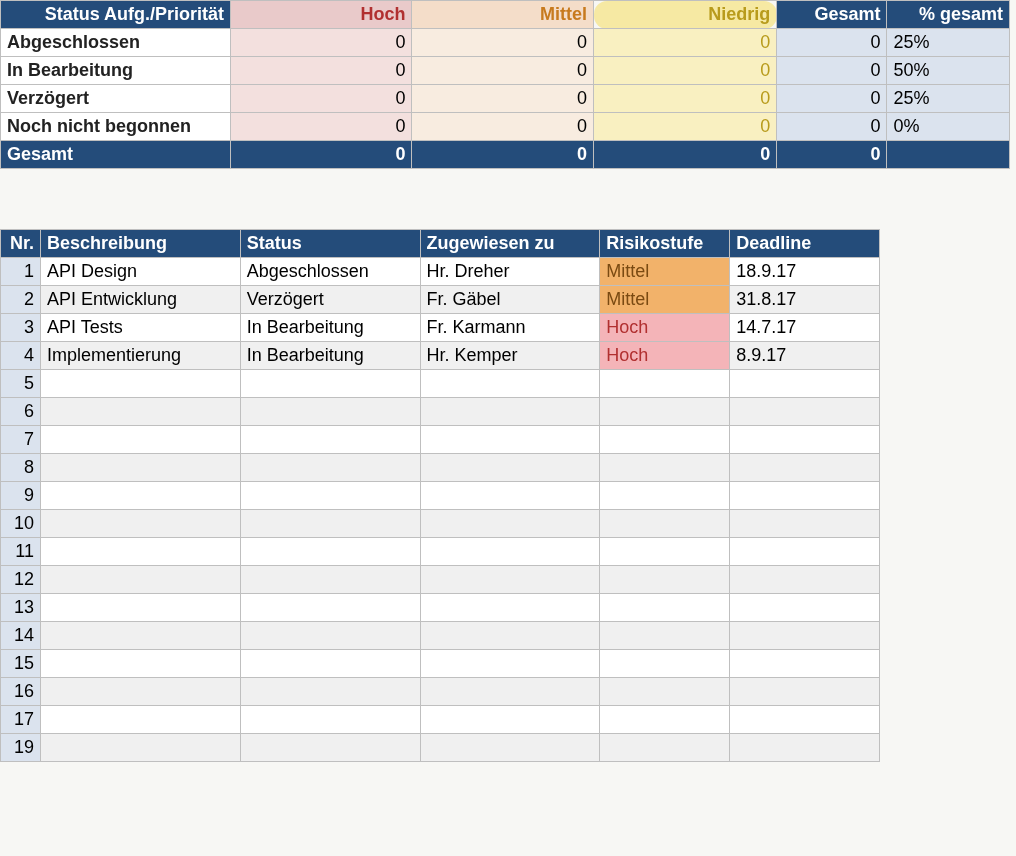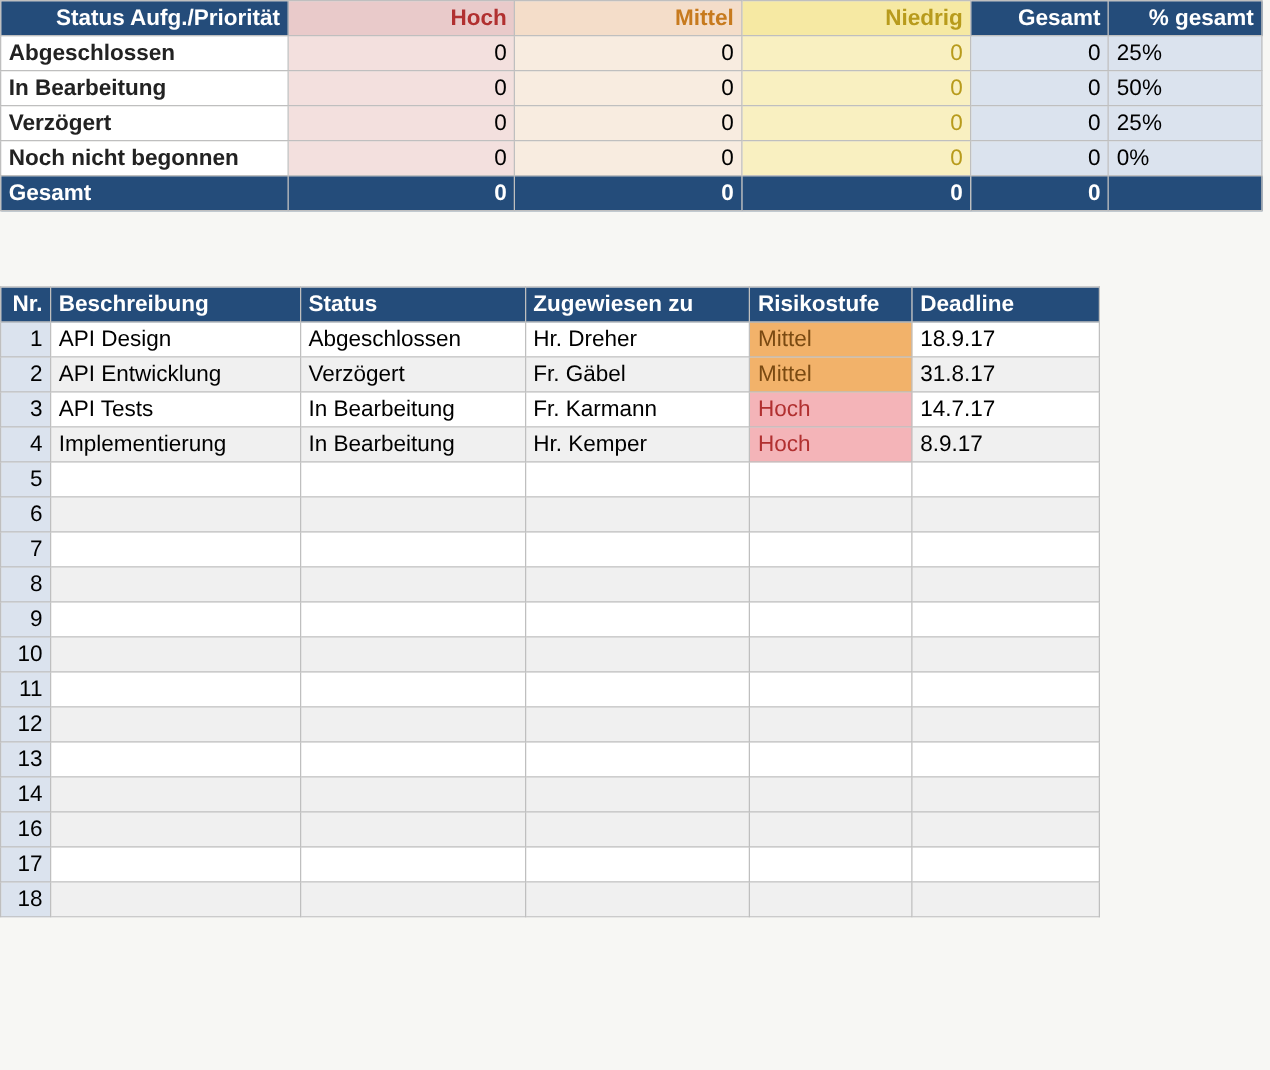--- a/index.html
+++ b/index.html
@@ -40,21 +40,21 @@
     white-space: nowrap;
   }
   .summary thead th {
     font-weight: bold;
     text-align: right;
     color: var(--hdr-txt);
     background: var(--navy);
   }
   .summary thead th.hoch   { background: var(--hoch-bg);   color: var(--hoch-txt); }
   .summary thead th.mittel { background: var(--mittel-bg); color: var(--mittel-txt); }
-  .summary thead th.niedrig{ background: var(--niedrig-bg);color: var(--niedrig-txt); }
+  .summary thead th.niedrig{ background: var(--niedrig-bg);color: var(--niedrig-txt); border-radius: 13px; }
   .summary thead th.pct    { text-align: right; padding-left: 27px; }
   .summary tbody td.lbl {
     font-weight: bold;
     text-align: left;
     background: #ffffff;
     color: #222;
   }
   .summary tbody td.num { text-align: right; }
   .summary tbody td.hoch    { background: #f3e0de; }
   .summary tbody td.mittel  { background: #f8ece0; }
@@ -304,38 +304,46 @@
         <td class="dl"></td>
       </tr>
       <tr class="alt">
         <td class="nr-cell">14</td>
         <td class="desc-cell"></td>
         <td class="status-cell"></td>
         <td class="assigned-cell"></td>
         <td class="risk-cell"></td>
         <td class="dl"></td>
       </tr>
+      <tr>
+        <td class="nr-cell">15</td>
+        <td class="desc-cell"></td>
+        <td class="status-cell"></td>
+        <td class="assigned-cell"></td>
+        <td class="risk-cell"></td>
+        <td class="dl"></td>
+      </tr>
       <tr class="alt">
         <td class="nr-cell">16</td>
         <td class="desc-cell"></td>
         <td class="status-cell"></td>
         <td class="assigned-cell"></td>
         <td class="risk-cell"></td>
         <td class="dl"></td>
       </tr>
       <tr>
         <td class="nr-cell">17</td>
         <td class="desc-cell"></td>
         <td class="status-cell"></td>
         <td class="assigned-cell"></td>
         <td class="risk-cell"></td>
         <td class="dl"></td>
       </tr>
       <tr class="alt">
-        <td class="nr-cell">18</td>
+        <td class="nr-cell">19</td>
         <td class="desc-cell"></td>
         <td class="status-cell"></td>
         <td class="assigned-cell"></td>
         <td class="risk-cell"></td>
         <td class="dl"></td>
       </tr>
     </tbody>
 </table>
 
 </body></html>

